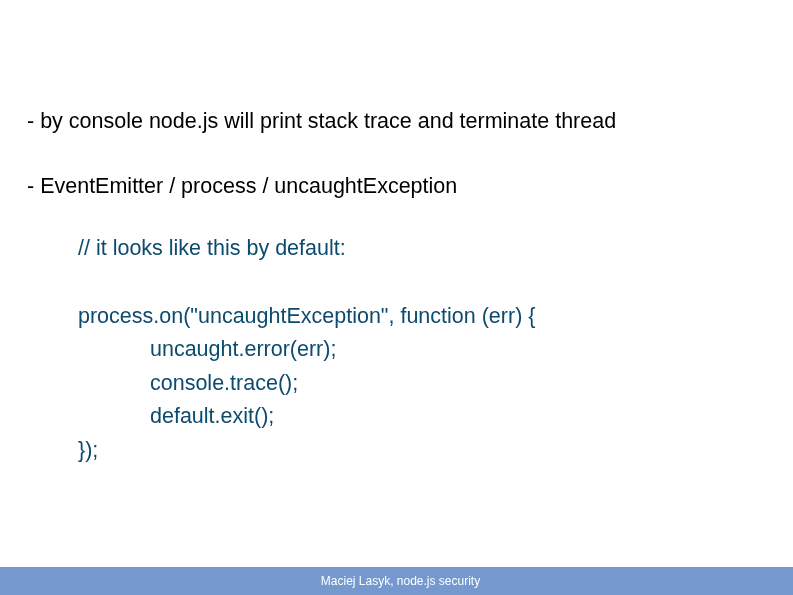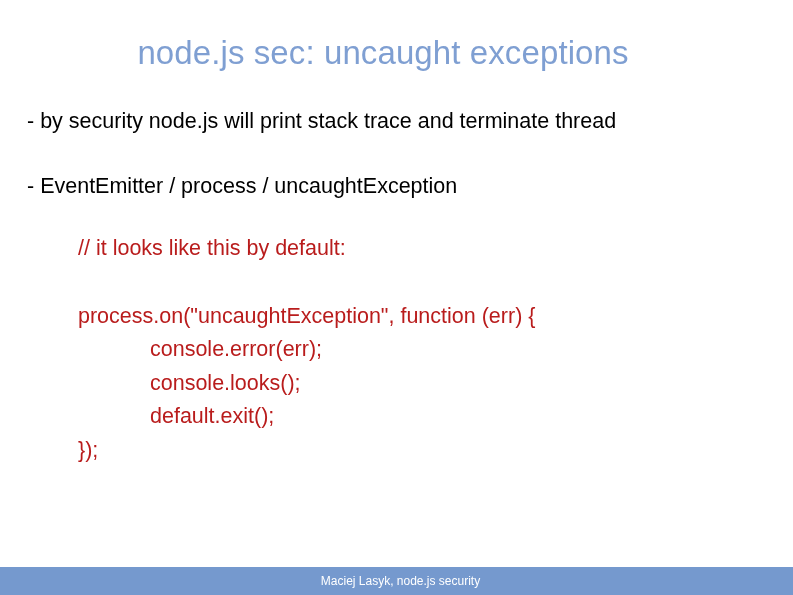--- a/index.html
+++ b/index.html
@@ -58,21 +58,21 @@
   
   #code-block {
     position: absolute;
     left: 78px;
     top: 232px;
     width: 690px;
   }
   .code-line {
     font-size: 21.5px;
     line-height: 33.5px;
-    color: #b91c1c;
+    color: #0c4a6e;
     white-space: pre;
   }
   .code-line.spacer {
     height: 34px;
     line-height: 34px;
   }
   .code-line.indent-1 {
     padding-left: 72px;
   }
 
@@ -96,33 +96,32 @@
     font-size: 12px;
     color: #ffffff;
     white-space: nowrap;
   }
 </style>
 </head>
 <body>
 
 <div id="slide">
 
-  <div id="slide-title">node.js sec: uncaught exceptions</div>
 
   <div id="bullets">
-    <div class="bullet-line">- by security node.js will print stack trace and terminate thread</div>
+    <div class="bullet-line">- by console node.js will print stack trace and terminate thread</div>
     <div class="bullet-line">- EventEmitter / process / uncaughtException</div>
   </div>
 
   <div id="code-block">
     <div class="code-line">// it looks like this by default:</div>
     <div class="code-line spacer"></div>
     <div class="code-line">process.on("uncaughtException", function (err) {</div>
-    <div class="code-line indent-1">console.error(err);</div>
-    <div class="code-line indent-1">console.looks();</div>
+    <div class="code-line indent-1">uncaught.error(err);</div>
+    <div class="code-line indent-1">console.trace();</div>
     <div class="code-line indent-1">default.exit();</div>
     <div class="code-line">});</div>
   </div>
 
   <div id="footer-bar">
     <div id="footer-text">Maciej Lasyk, node.js security</div>
   </div>
 
 </div>
 

